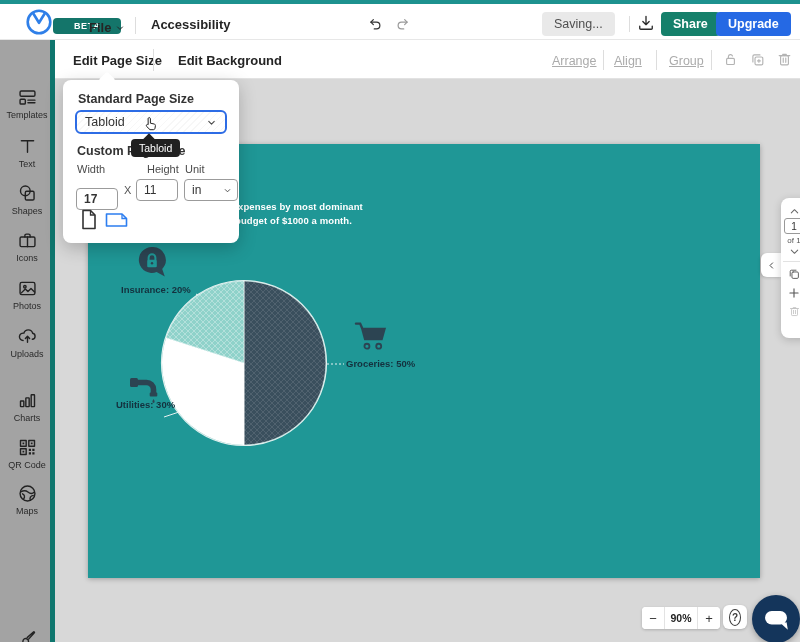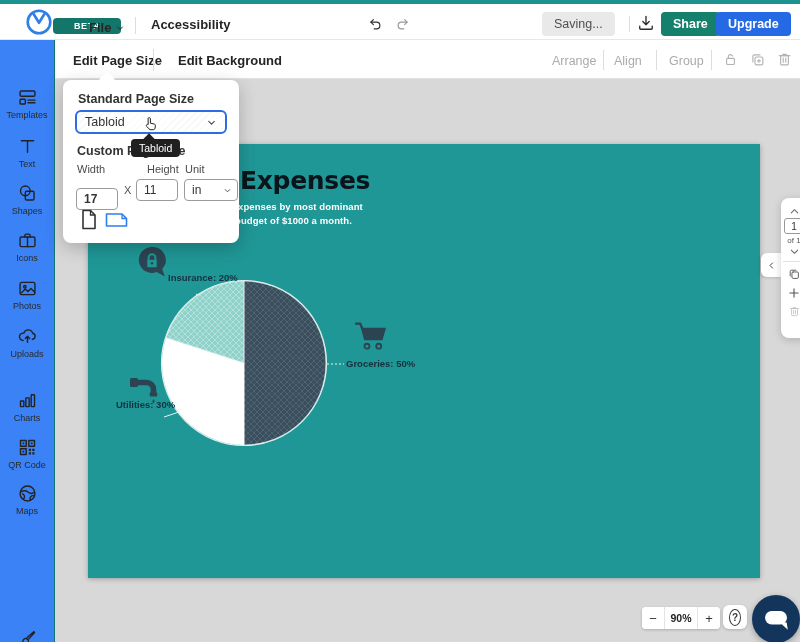--- a/index.html
+++ b/index.html
@@ -9,26 +9,26 @@
   .vdiv{position:absolute;width:1px;background:#ddd;}
   .ic{stroke:currentColor;fill:none;stroke-width:1.6;stroke-linecap:round;stroke-linejoin:round;}
   button{font-family:"Liberation Sans",sans-serif;border:none;cursor:pointer;}
   
   #topstrip{left:0;top:0;width:800px;height:4px;background:#1d928f;}
   #topbar{left:0;top:4px;width:800px;height:36px;background:#fff;border-bottom:1px solid #e7e7e7;box-sizing:border-box;}
   .badge{background:#14756a;color:#fff;font-size:9px;font-weight:bold;letter-spacing:.6px;
          padding:3px 21px;border-radius:4px;}
   .menu-label{font-size:13px;font-weight:600;color:#252525;display:flex;align-items:center;gap:4px;background:none;padding:0;}
   .txtbtn{background:none;padding:0;font-size:13px;font-weight:600;color:#252525;}
-  .disabled-txt{color:#ababab !important;font-weight:400 !important;font-size:12.5px !important;}
+  .disabled-txt{color:#ababab !important;font-weight:400 !important;font-size:12.5px !important;text-decoration:underline;}
   #doc-title{box-sizing:border-box;width:134px;height:22px;border:1px solid #c8c8c8;border-radius:4px;
              padding:0 8px;font-size:12px;color:#9b9b9b;font-family:"Liberation Sans",sans-serif;}
   .pillbtn{height:24px;border-radius:4px;font-size:12.5px;font-weight:600;padding:0 12px;}
   
-  #sidebar{left:0;top:40px;width:55px;height:602px;background:#3b82f6;border-right:1px solid #0f766e;box-sizing:border-box;}
+  #sidebar{left:0;top:40px;width:55px;height:602px;background:#a3a3a3;border-right:5px solid #0f766e;box-sizing:border-box;}
   .side-item{position:absolute;left:0;width:54px;text-align:center;color:#222;cursor:pointer;}
   .side-item svg{display:block;margin:0 auto;}
   .side-item .lbl{font-size:9px;color:#2a2a2a;margin-top:2px;display:block;}
   
   #subtoolbar{left:55px;top:40px;width:745px;height:39px;background:#fff;border-bottom:1px solid #e2e2e2;box-sizing:border-box;}
   .toolbar-icon{color:#b3b3b3;background:none;padding:0;}
   
   #canvas-area{left:55px;top:79px;width:745px;height:563px;background:#d8d8d8;}
   #poster{left:88px;top:144px;width:672px;height:434px;background:#1f9796;box-shadow:0 1px 5px rgba(0,0,0,.28);}
   #poster-title{font-family:"DejaVu Sans","Liberation Sans",sans-serif;font-weight:bold;font-size:25px;letter-spacing:-.3px;color:#0b141a;}
@@ -225,21 +225,20 @@
           <path d="M4.5 6.5h15M9.5 6.5V4.8h5v1.7"></path>
           <rect x="6.5" y="6.5" width="11" height="13" rx="1.5"></rect>
           <path d="M10.2 10v6M13.8 10v6"></path>
         </svg>
     </button>
   </div>
 
   <div id="canvas-area" class="abs"></div>
 
   <div id="poster" class="abs">
-    <div id="poster-title" class="abs" style="left:152px;top:22px;">Expenses</div>
     <div class="abs poster-sub" style="left:150px;top:57px;">xpenses by most dominant</div>
     <div class="abs poster-sub" style="left:147px;top:71px;">budget of $1000 a month.</div>
 
     <svg class="abs" style="left:0;top:0;" width="672" height="434">
       <line x1="108" y1="150" x2="126" y2="161" stroke="#e8f2f1" stroke-width="1"></line>
       <line x1="239" y1="220" x2="256" y2="220" stroke="#e8f2f1" stroke-width="1.2" stroke-dasharray="2 2"></line>
       <line x1="76" y1="273" x2="100" y2="265" stroke="#e8f2f1" stroke-width="1"></line>
     </svg>
 
     <svg id="pie-svg" class="abs" style="left:64px;top:127px;" width="184" height="184" viewBox="0 0 184 184">
@@ -262,21 +261,21 @@
     </svg>
 
     <span class="abs" style="left:46px;top:100px;">
       <svg width="36" height="36" viewBox="0 0 36 36">
           <path d="M18 3a13 13 0 1 0 4.6 25.1l8.2 4.4-2.6-7.6A13 13 0 0 0 18 3z" fill="#2c4452"></path>
           <path d="M14.6 16v-2.3a3.4 3.4 0 0 1 6.8 0V16" stroke="#1f9796" stroke-width="2" fill="none"></path>
           <rect x="13.2" y="15.8" width="9.6" height="7.4" rx="1.3" fill="#1f9796"></rect>
           <circle cx="18" cy="19.3" r="1.2" fill="#2c4452"></circle>
         </svg>
     </span>
-    <div class="abs pie-label" style="left:33px;top:128px;margin-left:47px;">Insurance: 20%</div>
+    <div class="abs pie-label" style="left:33px;top:140px;">Insurance: 20%</div>
 
     <span class="abs" style="left:266px;top:176px;">
       <svg width="34" height="32" viewBox="0 0 26 24">
           <path d="M1.5 2.5h3.2l1.4 3.2" stroke="#2c4452" stroke-width="1.8" fill="none" stroke-linecap="round"></path>
           <path d="M5.2 5.7h19.3l-2.7 9.6H7.8z" fill="#2c4452"></path>
           <circle cx="9.9" cy="19.8" r="1.9" stroke="#2c4452" stroke-width="1.4" fill="none"></circle>
           <circle cx="18.9" cy="19.8" r="1.9" stroke="#2c4452" stroke-width="1.4" fill="none"></circle>
         </svg>
     </span>
     <div class="abs pie-label" style="left:258px;top:214px;">Groceries: 50%</div>

